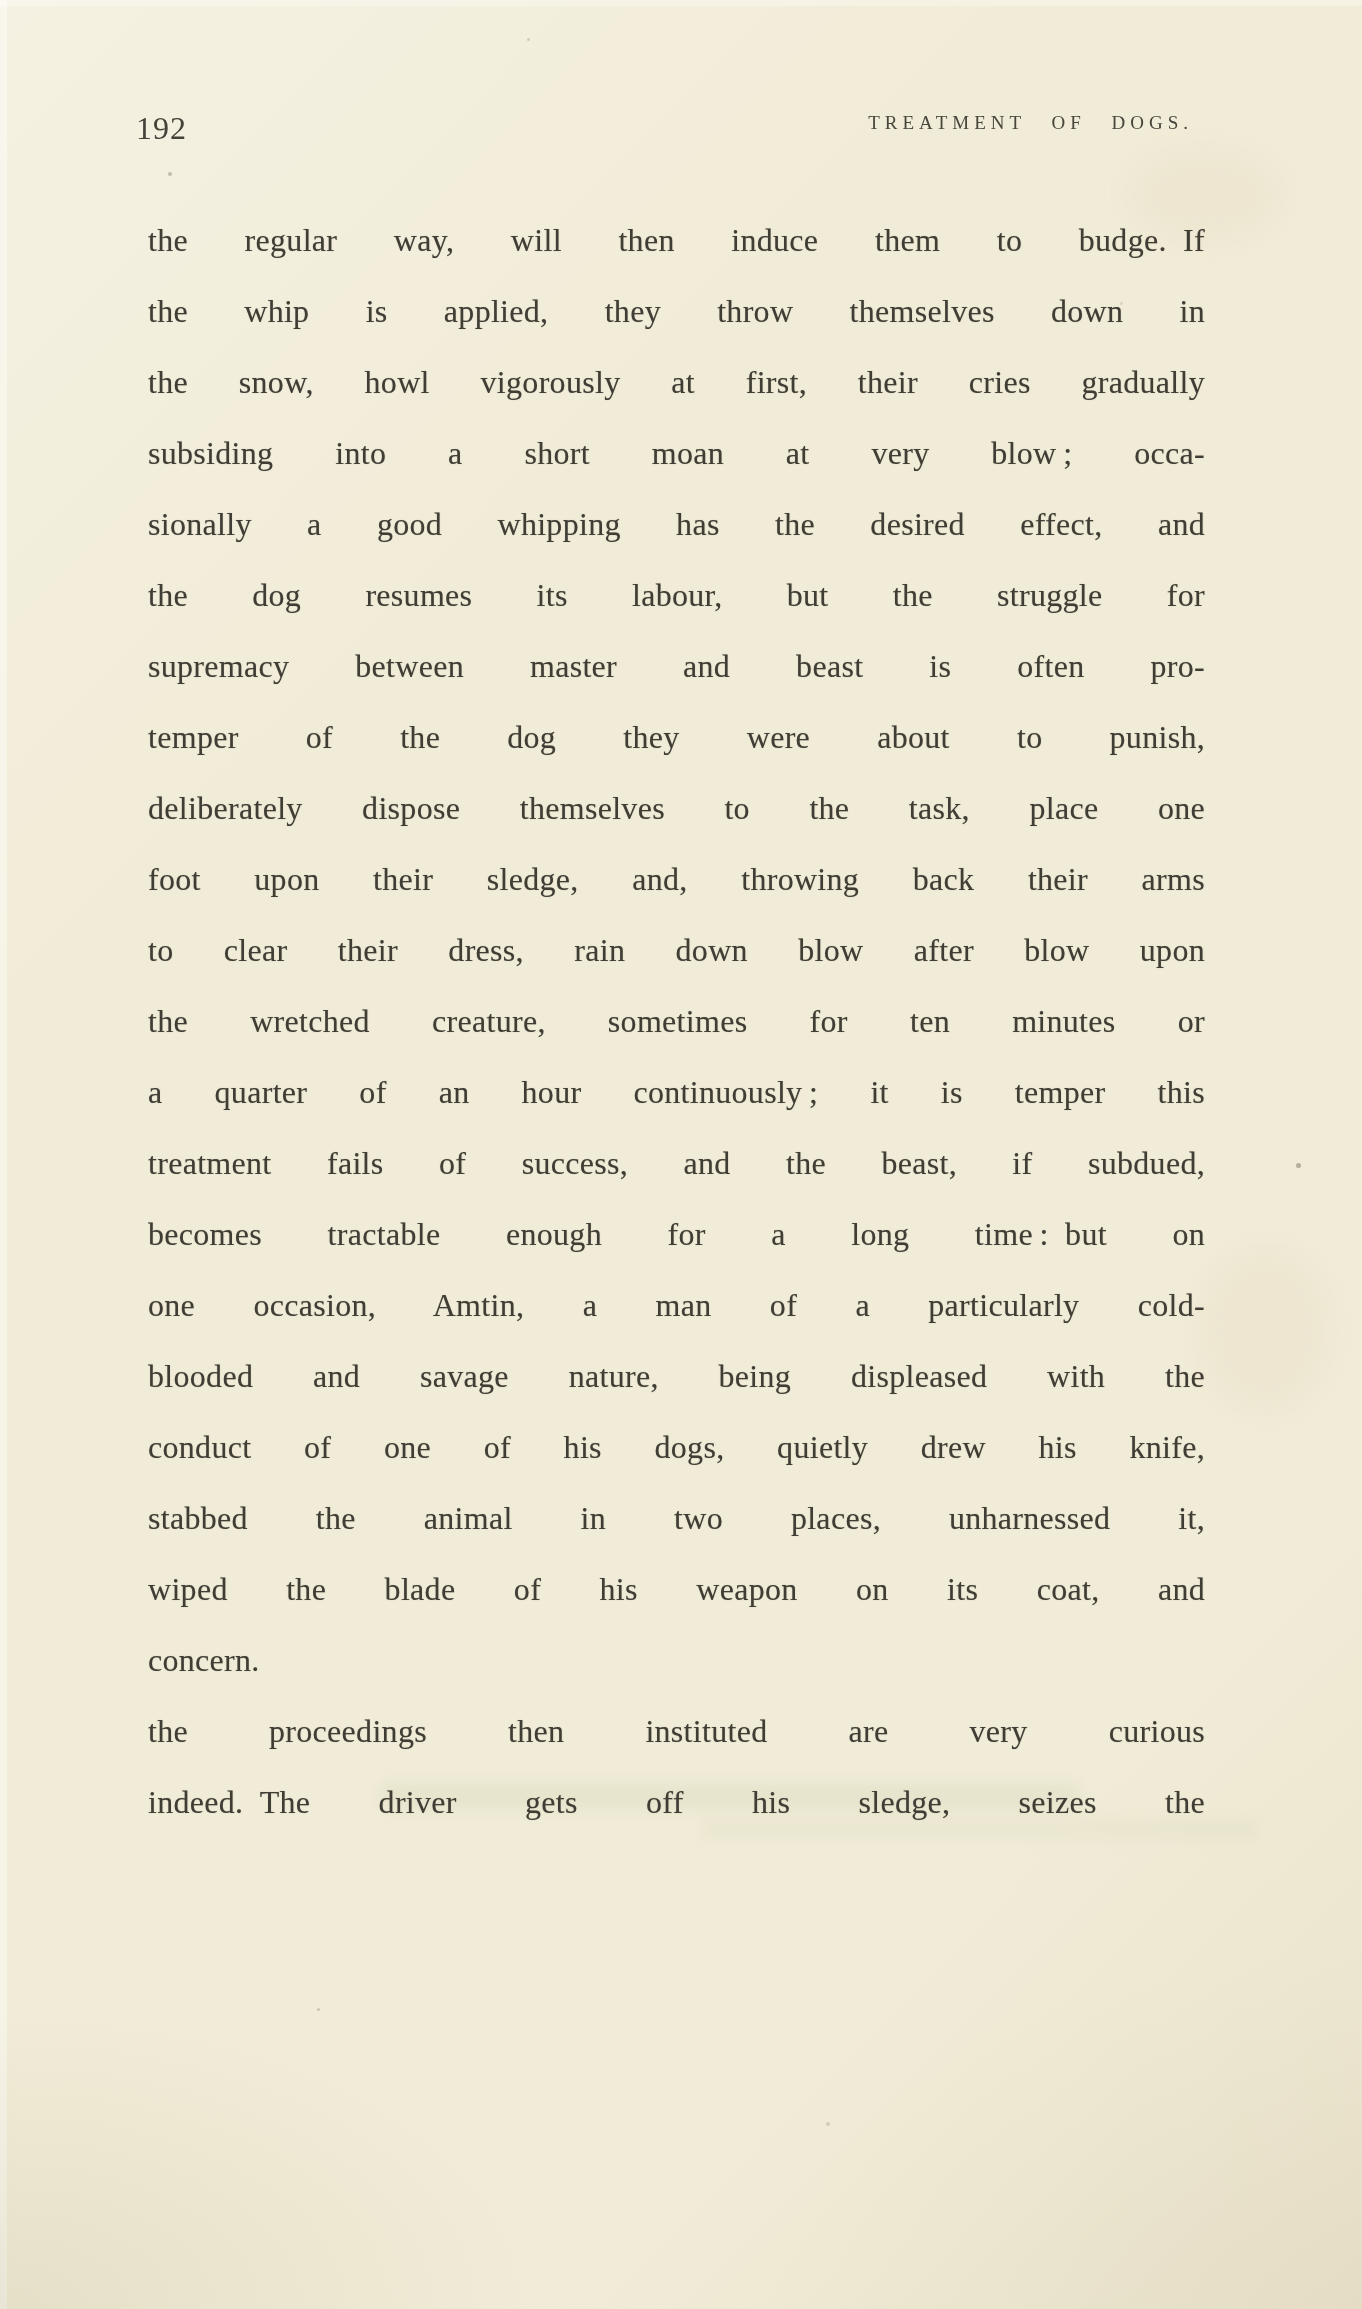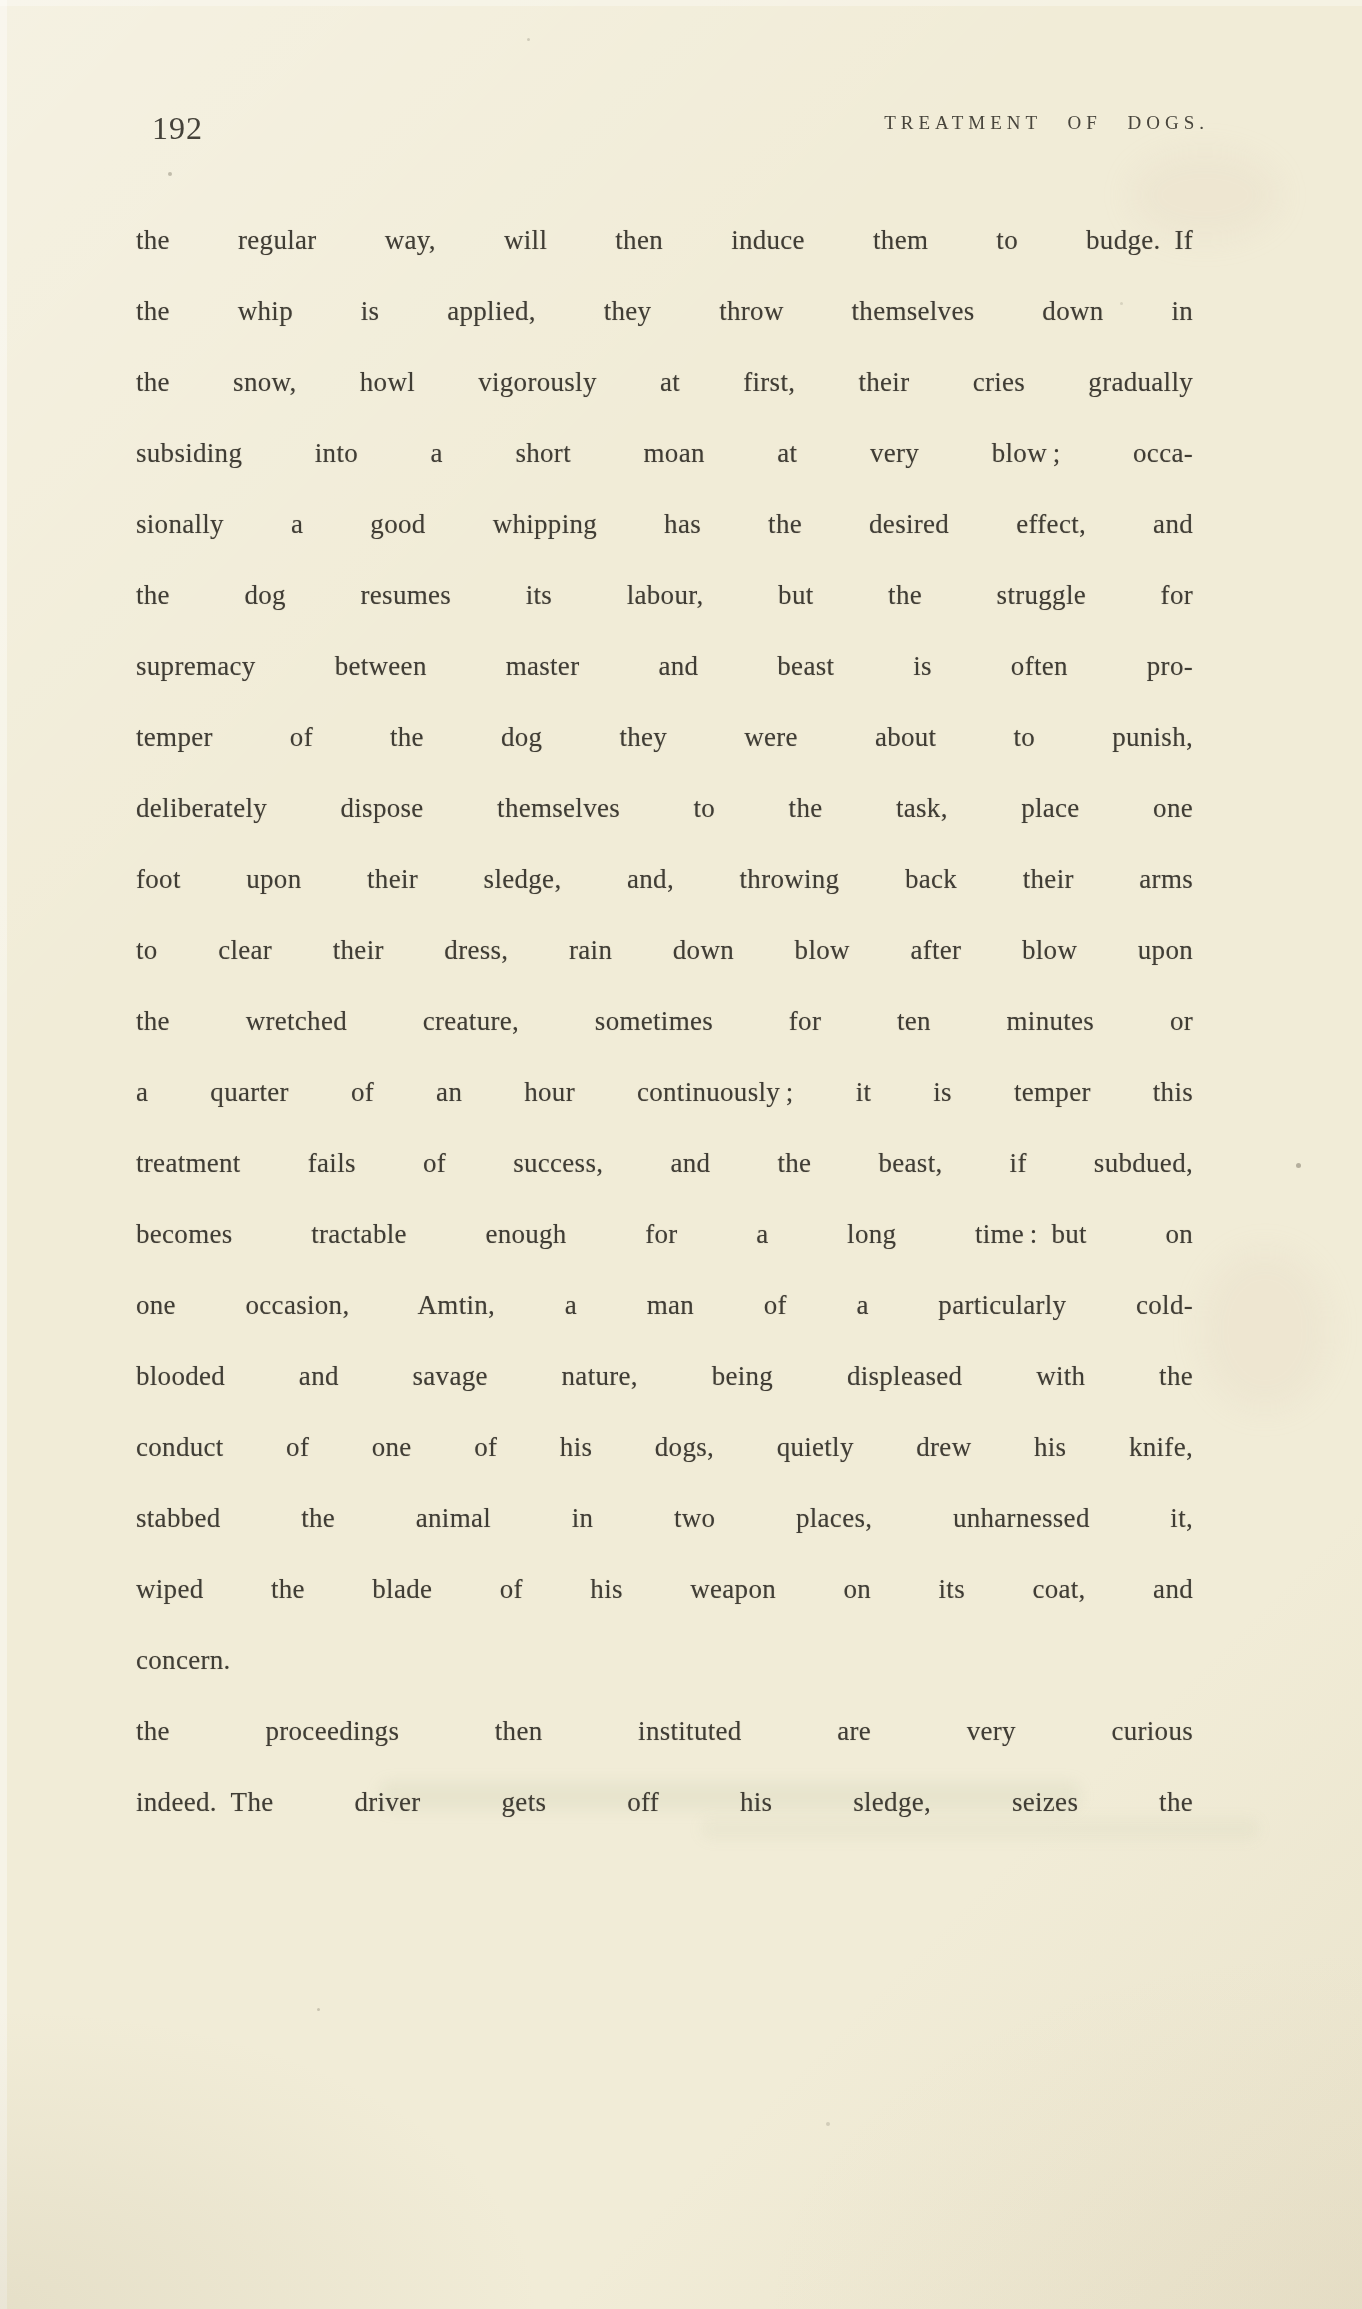--- a/index.html
+++ b/index.html
@@ -49,21 +49,21 @@
     border-radius: 50%;
     filter: blur(14px);
     background: rgba(222,196,178,0.14);
     pointer-events: none;
   }
   .blotch.b1 { left: 1130px; top: 150px; width: 150px; height: 90px; }
   .blotch.b2 { left: 1200px; top: 1250px; width: 130px; height: 160px; }
 
   .running-head {
     position: absolute;
-    left: 152px;
+    left: 136px;
     top: 108px;
     width: 1057px;
     height: 46px;
   }
   .page-number {
     position: absolute;
     left: 0;
     top: 2px;
     font-size: 32px;
     letter-spacing: 1px;
@@ -76,24 +76,24 @@
     top: 4px;
     text-align: right;
     font-size: 19px;
     letter-spacing: 5px;
     word-spacing: 16px;
     color: #48453c;
   }
 
   .body-text {
     position: absolute;
-    left: 136px;
+    left: 148px;
     top: 205px;
     width: 1057px;
-    font-size: 27px;
+    font-size: 32px;
     line-height: 71px;
     letter-spacing: 0.3px;
     text-shadow: 0 0 1px rgba(62,58,48,0.35);
   }
   .body-text .line {
     height: 71px;
     white-space: nowrap;
     text-align: justify;
     text-align-last: justify;
   }

